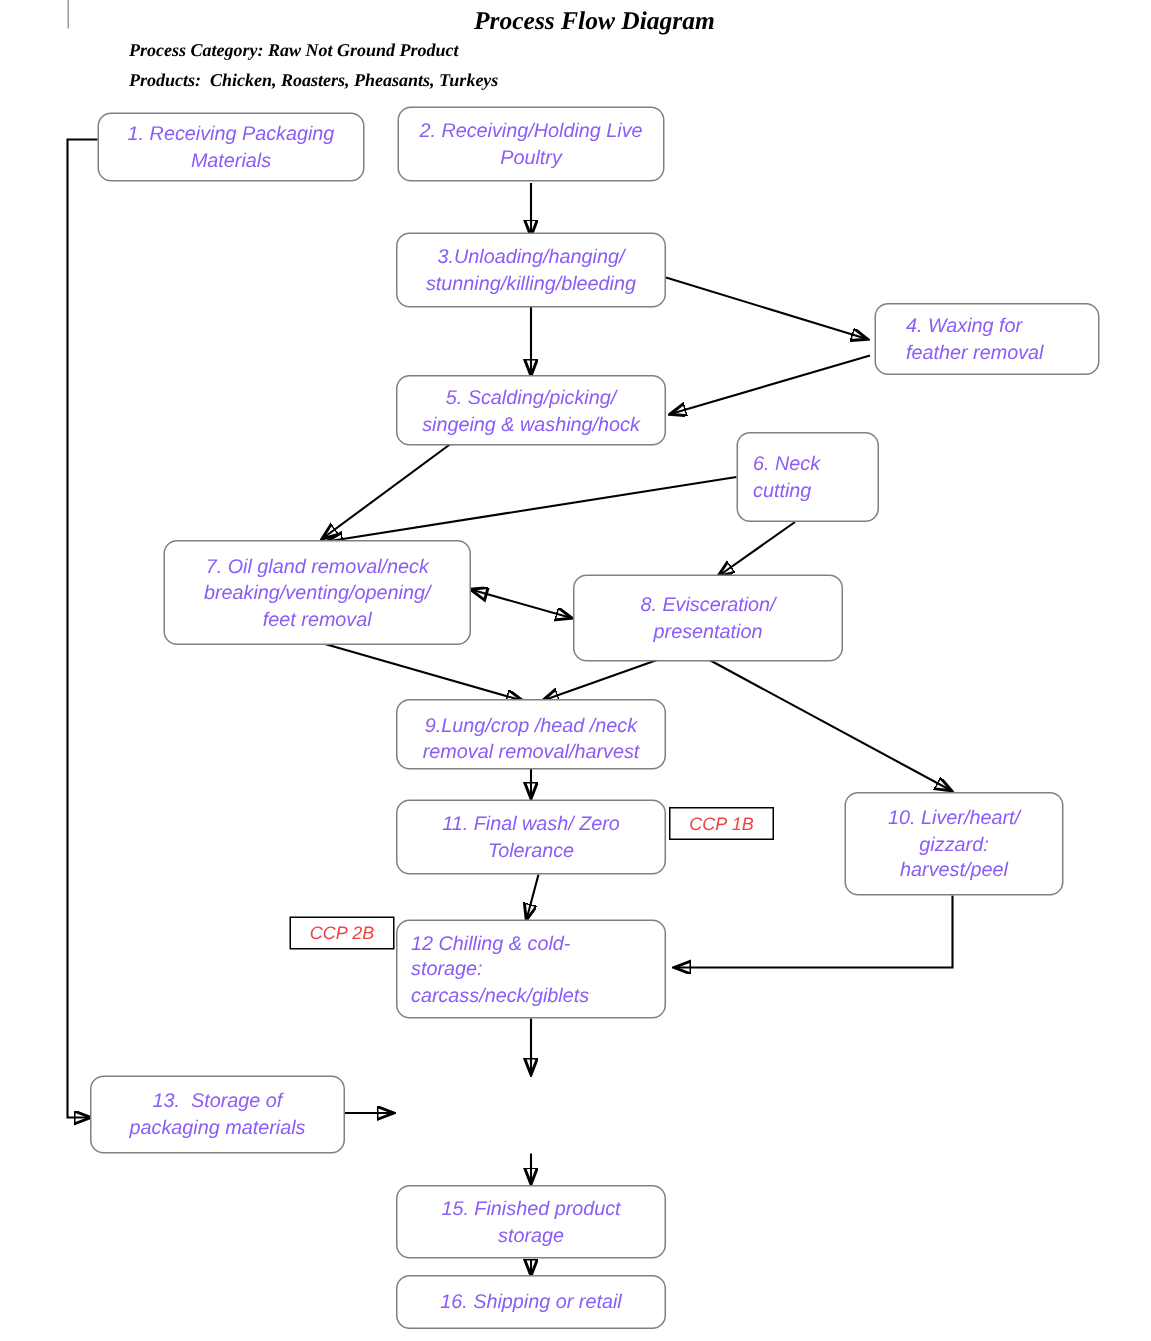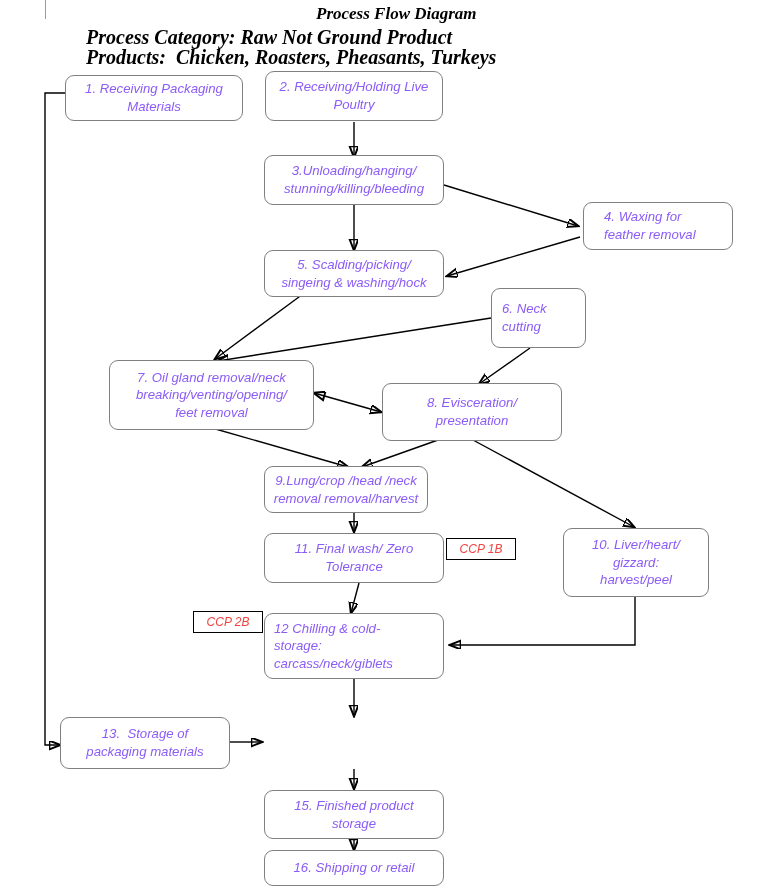--- a/index.html
+++ b/index.html
@@ -26,26 +26,26 @@
     white-space: pre;
   }
   #main-title {
     left: 316px;
     top: 4px;
     font-size: 17px;
   }
   #subtitle-1 {
     left: 86px;
     top: 26px;
-    font-size: 20px;
+    font-size: 12px;
   }
   #subtitle-2 {
     left: 86px;
     top: 46px;
-    font-size: 20px;
+    font-size: 12px;
   }
   
   .node {
     position: absolute;
     box-sizing: border-box;
     border: 1.6px solid #808080;
     border-radius: 9px;
     background: #ffffff;
     color: #8b5cf6;
     font-style: italic;
@@ -190,21 +190,21 @@
     <span>7. Oil gland removal/neck</span>
     <span>breaking/venting/opening/</span>
     <span>feet removal</span>
   </div>
 
   <div class="node center" style="left:382px; top:383px; width:180px; height:58px;">
     <span>8. Evisceration/</span>
     <span>presentation</span>
   </div>
 
-  <div class="node center" style="left:264px; top:466px; width:164px; height:47px;">
+  <div class="node center" style="left:264px; top:466px; width:180px; height:47px;justify-content:flex-end;">
     <span>9.Lung/crop /head /neck</span>
     <span>removal removal/harvest</span>
   </div>
 
   <div class="node center" style="left:563px; top:528px; width:146px; height:69px;">
     <span>10. Liver/heart/</span>
     <span>gizzard:</span>
     <span>harvest/peel</span>
   </div>
 

